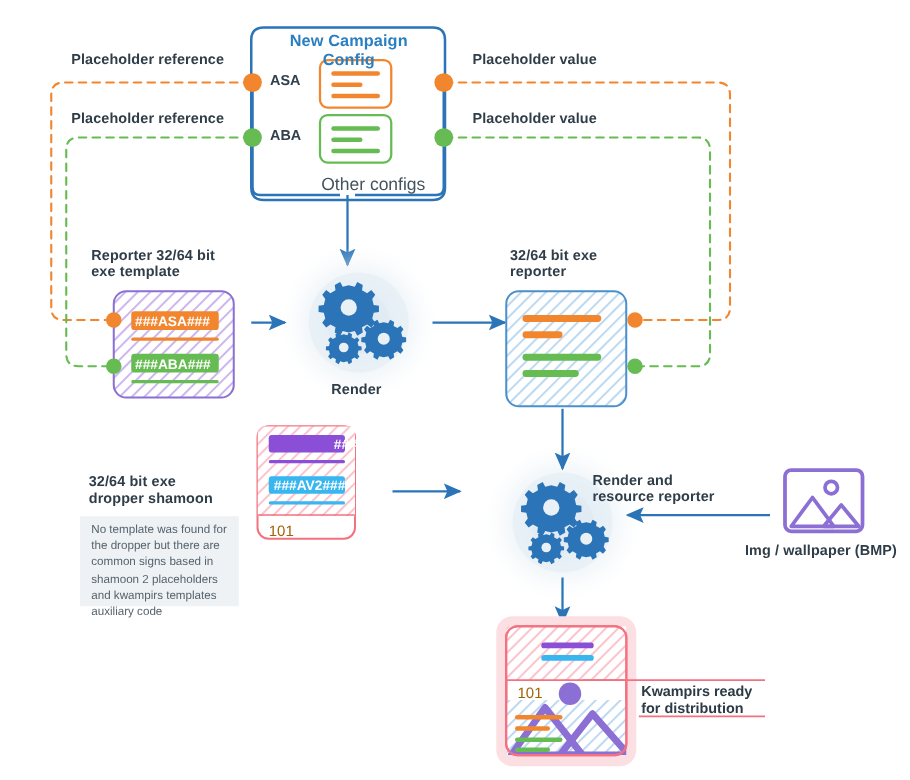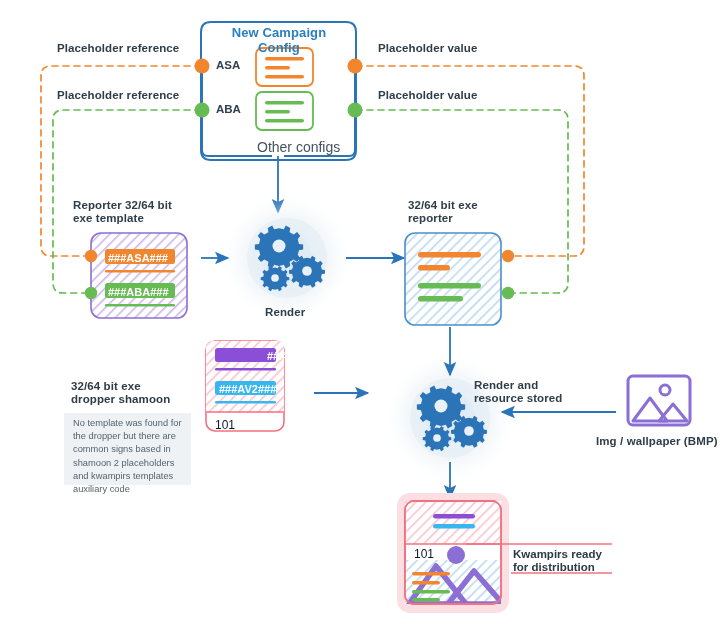--- a/index.html
+++ b/index.html
@@ -9,21 +9,21 @@
   .stage{position:absolute;left:16px;top:0;width:728px;height:583px;}
   svg.layer{position:absolute;left:0;top:0;width:728px;height:624px;overflow:visible;}
   .lbl{position:absolute;font-size:11.5px;font-weight:700;color:#2f3d48;line-height:1.22;letter-spacing:.1px;}
   .note{position:absolute;background:#eef2f5;border-radius:0;color:#56636d;
         font-size:9.3px;line-height:1.42;padding:4px 9px;box-sizing:border-box;}
   .cfg-title{position:absolute;font-size:13px;font-weight:700;color:#2a7fc1;letter-spacing:.1px;}
   .dotlbl{position:absolute;font-size:11.5px;font-weight:700;color:#33414c;}
   .otherlbl{position:absolute;font-size:14px;font-weight:400;color:#45535e;}
   .kw{position:absolute;font-size:11.5px;font-weight:700;color:#2b3a44;line-height:1.25;}
   .ph{position:absolute;font-size:11px;font-weight:700;color:#3c4a55;}
-  .val101{position:absolute;font-size:12px;font-weight:400;color:#0f172a;}
+  .val101{position:absolute;font-size:12px;font-weight:400;color:#a16207;}
 </style>
 </head>
 <body>
 
 <div class="stage">
 
   <svg class="layer" viewBox="0 0 728 624">
     <defs>
       <marker id="arrB" markerWidth="9" markerHeight="9" refX="7.2" refY="4.5" orient="auto">
         <path d="M0,1 L8,4.5 L0,8 L1.6,4.5 Z" fill="#2b74b8"></path>
@@ -256,21 +256,21 @@
   <div class="lbl" style="left:55px;top:379px;">32/64 bit exe</div>
   <div class="lbl" style="left:55px;top:392px;">dropper shamoon</div>
 
   <div class="note" style="left:48px;top:413px;width:127px;height:72px;">No template was found for the dropper but there are common signs based in shamoon 2 placeholders and kwampirs templates auxiliary code</div>
 
   <div class="ph" style="left: 203px; top: 350px; color: rgb(255, 255, 255); margin-left: 48px;">###AV1###</div>
   <div class="ph" style="left: 203px; top: 383px; color: rgb(255, 255, 255);">###AV2###</div>
   <div class="val101" style="left:199px;top:418px;">101</div>
 
   <div class="lbl" style="left:458px;top:378px;">Render and</div>
-  <div class="lbl" style="left:458px;top:391px;">resource stored</div>
+  <div class="lbl" style="left:458px;top:391px;">resource reporter</div>
 
   <div class="lbl" style="left:580px;top:434px;">Img / wallpaper (BMP)</div>
 
   <div class="val101" style="left:398px;top:547px;font-weight:400;">101</div>
 
   <div class="kw" style="left:497px;top:547px;">Kwampirs ready</div>
   <div class="kw" style="left:497px;top:560px;">for distribution</div>
 
 
 </div>

